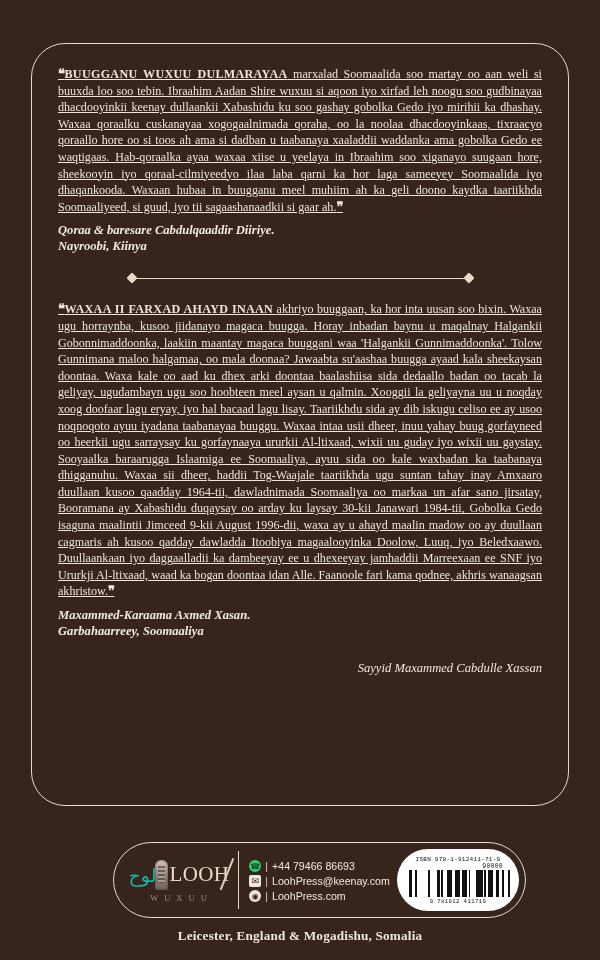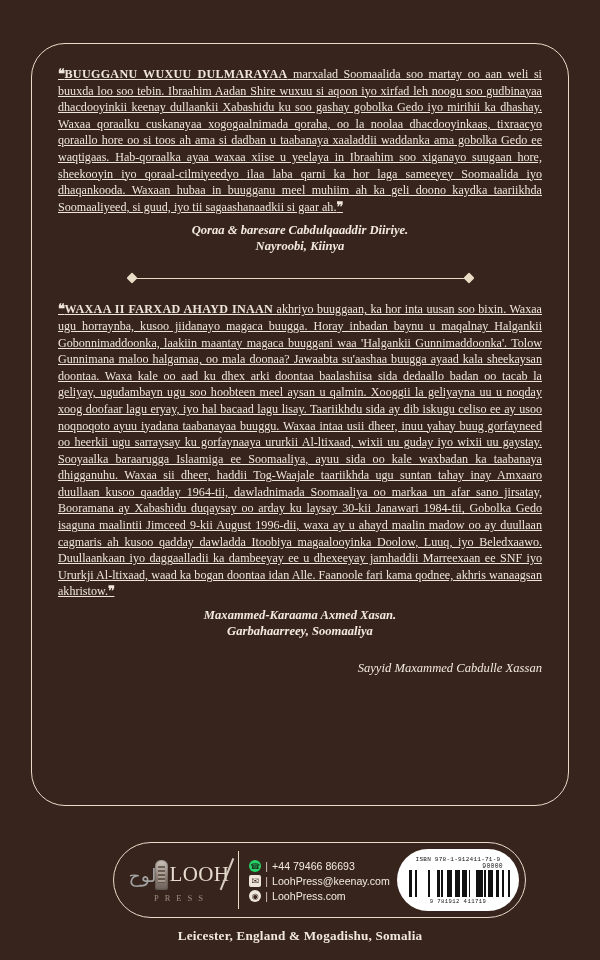--- a/index.html
+++ b/index.html
@@ -46,21 +46,21 @@
     font-weight: bold;
     letter-spacing: 0.3px;
   }
   .qmark {
     font-weight: bold;
     font-size: 13px;
     letter-spacing: -0.5px;
   }
 
   .attrib {
-    text-align: center;
+    text-align: left;
     font-style: italic;
     font-weight: bold;
     font-size: 12.6px;
     line-height: 15.5px;
     margin-top: 8px;
     color: #f3e9dc;
   }
 
   
   .divider {
@@ -128,21 +128,21 @@
   }
   .logo-main {
     display: flex;
     align-items: center;
     justify-content: center;
     height: 34px;
     position: relative;
   }
   .arabic {
     font-size: 19px;
-    color: #a3a3a3;
+    color: #14b8a6;
     font-family: "DejaVu Sans", sans-serif;
     letter-spacing: -1px;
     margin-right: -2px;
   }
   .pillar {
     width: 13px;
     height: 30px;
     background: linear-gradient(180deg,#cfc7c0 0%, #8d8179 55%, #6d625c 100%);
     border-radius: 6px 6px 2px 2px;
     margin: 0 1px;
@@ -316,21 +316,21 @@
 
   <div class="pub-panel">
 
     <div class="logo-zone">
       <div class="logo-main">
         <span class="arabic">لوح</span>
         <span class="pillar"></span>
         <span class="logo-word">LOOH</span>
         <span class="slash"></span>
       </div>
-      <div class="logo-sub">PRESS</div>
+      <div class="logo-sub">WUXUU</div>
     </div>
 
     <div class="vrule"></div>
 
     <div class="contact">
 
       <div class="crow">
         <span class="cicon ic-wa">☎</span>
         <span class="sep">|</span>
         <span>+44 79466 86693</span>

